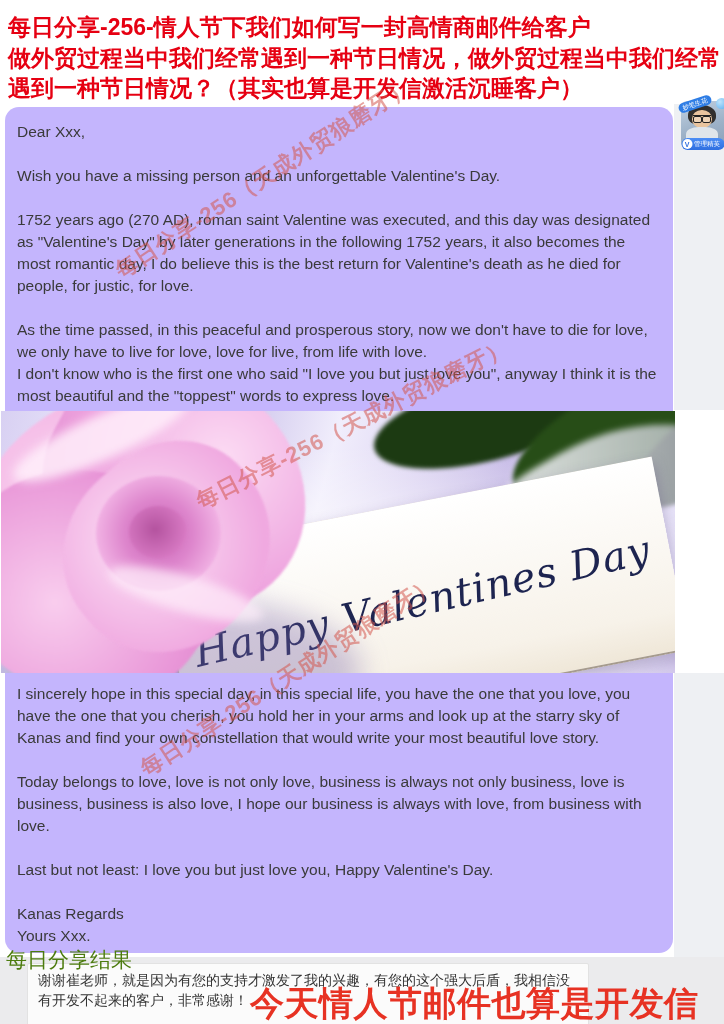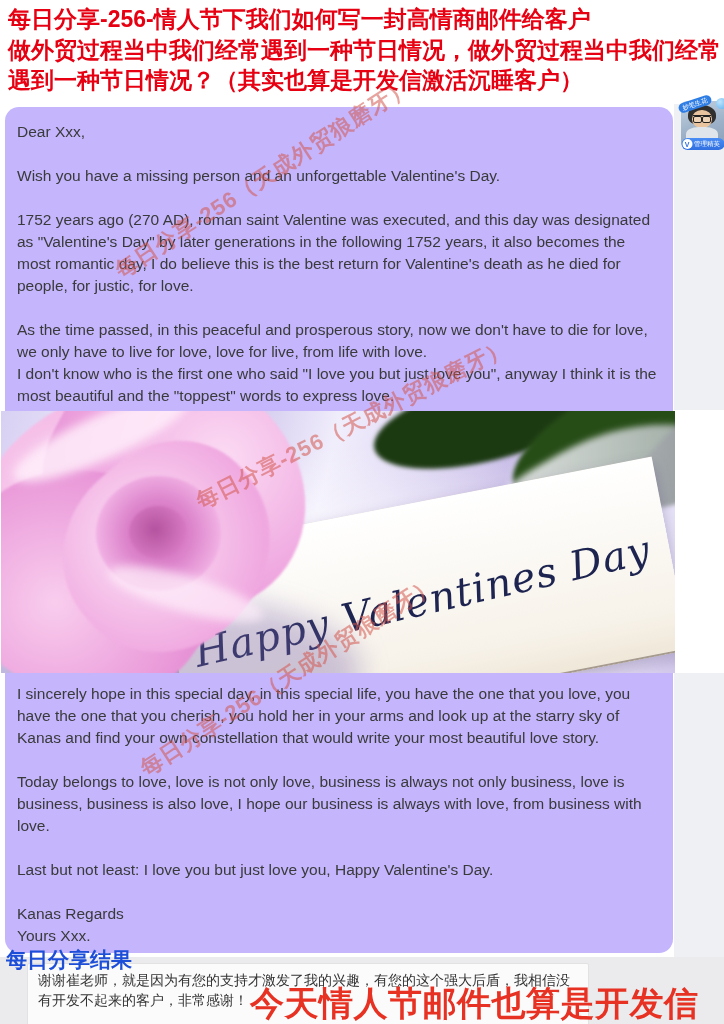--- a/index.html
+++ b/index.html
@@ -1,21 +1,21 @@
 <!DOCTYPE html>
 <html><head>
 <meta charset="utf-8">
 <style>
   html,body{margin:0;padding:0;}
   body{width:724px;height:1024px;overflow:hidden;background:#fff;
        font-family:"Liberation Sans","DejaVu Sans",sans-serif;}
   .page{position:relative;width:724px;height:1024px;background:#fff;overflow:hidden;}
 
   
-  .header{position:absolute;left:0;top:4px;width:580px;padding:0 0 0 8px;box-sizing:border-box;}
+  .header{position:absolute;left:0;top:12px;width:580px;padding:0 0 0 8px;box-sizing:border-box;}
   .header .t{color:#e60012;font-weight:bold;font-size:23px;line-height:30.5px;
              letter-spacing:0;width:716px;}
 
   
   .right-strip{position:absolute;left:674px;top:104px;width:50px;height:920px;background:#eef0f3;}
   .right-strip-white{position:absolute;left:674px;top:410px;width:50px;height:263px;background:#ffffff;}
 
   
   .avatar{position:absolute;left:681px;top:101px;width:43px;height:47px;z-index:60;}
   .avatar .photo-bg{position:absolute;inset:0;border-radius:6px;overflow:hidden;
@@ -87,21 +87,21 @@
 
   
   .wm{position:absolute;z-index:50;color:rgba(212,88,78,.55);font-size:22px;font-weight:bold;
       white-space:nowrap;transform-origin:left center;pointer-events:none;letter-spacing:1px;}
   .wm1{left:118px;top:258px;transform:rotate(-33deg);}
   .wm2{left:198px;top:488px;transform:rotate(-27deg);}
   .wm3{left:143px;top:756px;transform:rotate(-33deg);}
 
   
   .bottom-strip{position:absolute;left:0;top:957px;width:724px;height:67px;background:#ebebed;z-index:10;}
-  .result-label{position:absolute;left:6px;top:946px;color:#1d4ed8;font-size:21px;font-weight:bold;z-index:70;}
+  .result-label{position:absolute;left:6px;top:946px;color:#4d7c0f;font-size:21px;font-weight:normal;z-index:70;}
   .reply-bubble{position:absolute;left:27px;top:963px;width:562px;height:70px;box-sizing:border-box;
       background:#fbfbfb;border:1px solid #e2e2e2;border-radius:2px;padding:6px 10px;z-index:20;
       font-size:14px;line-height:20px;color:#333;}
   .big-red{position:absolute;left:250px;top:981px;color:#e73223;font-size:34px;font-weight:bold;
       letter-spacing:.5px;z-index:70;white-space:nowrap;}
 </style>
 </head>
 <body>
 
 <div class="page">

